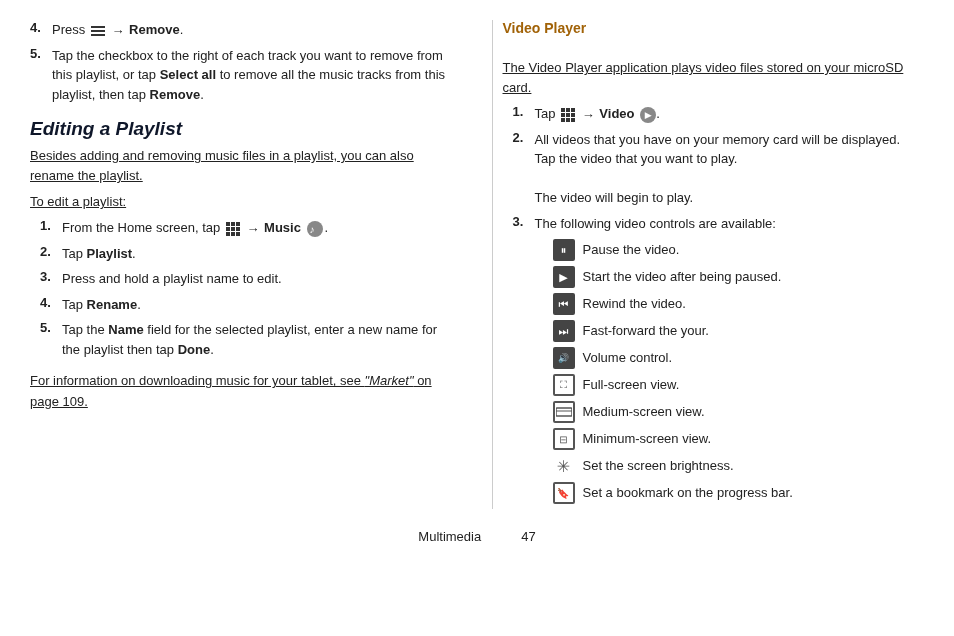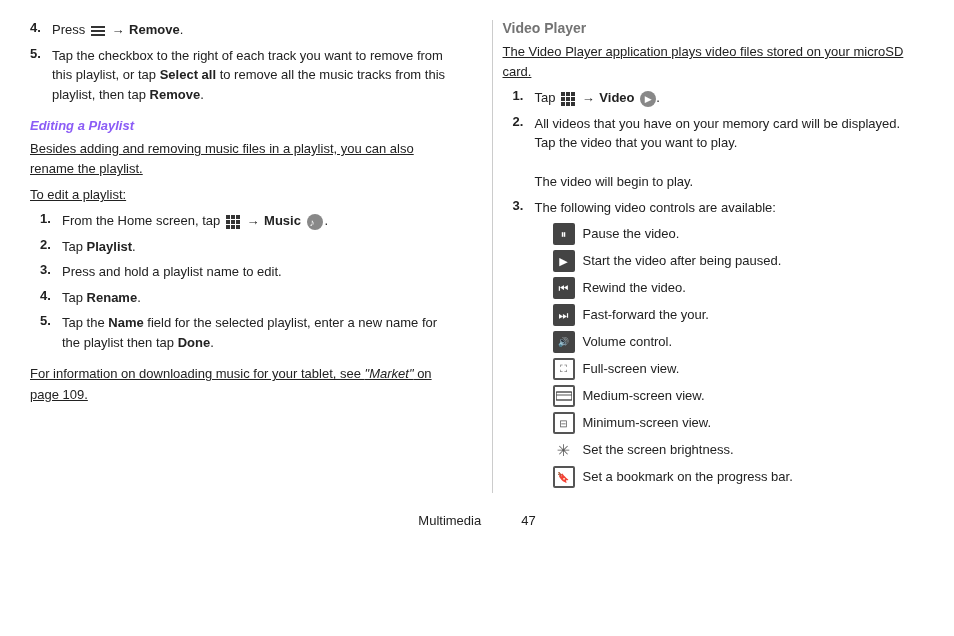--- a/index.html
+++ b/index.html
@@ -34,31 +34,31 @@
       font-weight: bold;
       min-width: 16px;
     }
     .step-text {
       flex: 1;
       line-height: 1.5;
     }
     b { font-weight: bold; }
     em { font-style: italic; }
     .section-title-italic {
-      color: #8b5cf6;
+      color: #0f172a;
       font-style: italic;
       font-weight: bold;
-      font-size: 13px;
+      font-size: 19px;
       margin: 14px 0 6px 0;
     }
     .section-title-blue {
-      color: #737373;
+      color: #a16207;
       font-weight: bold;
       font-size: 14px;
-      margin-bottom: 6px;
+      margin-bottom: 22px;
     }
     .body-text {
       line-height: 1.55;
       margin-bottom: 6px;
       text-decoration: underline;
     }
     .sub-list {
       margin-left: 10px;
       margin-top: 4px;
     }

